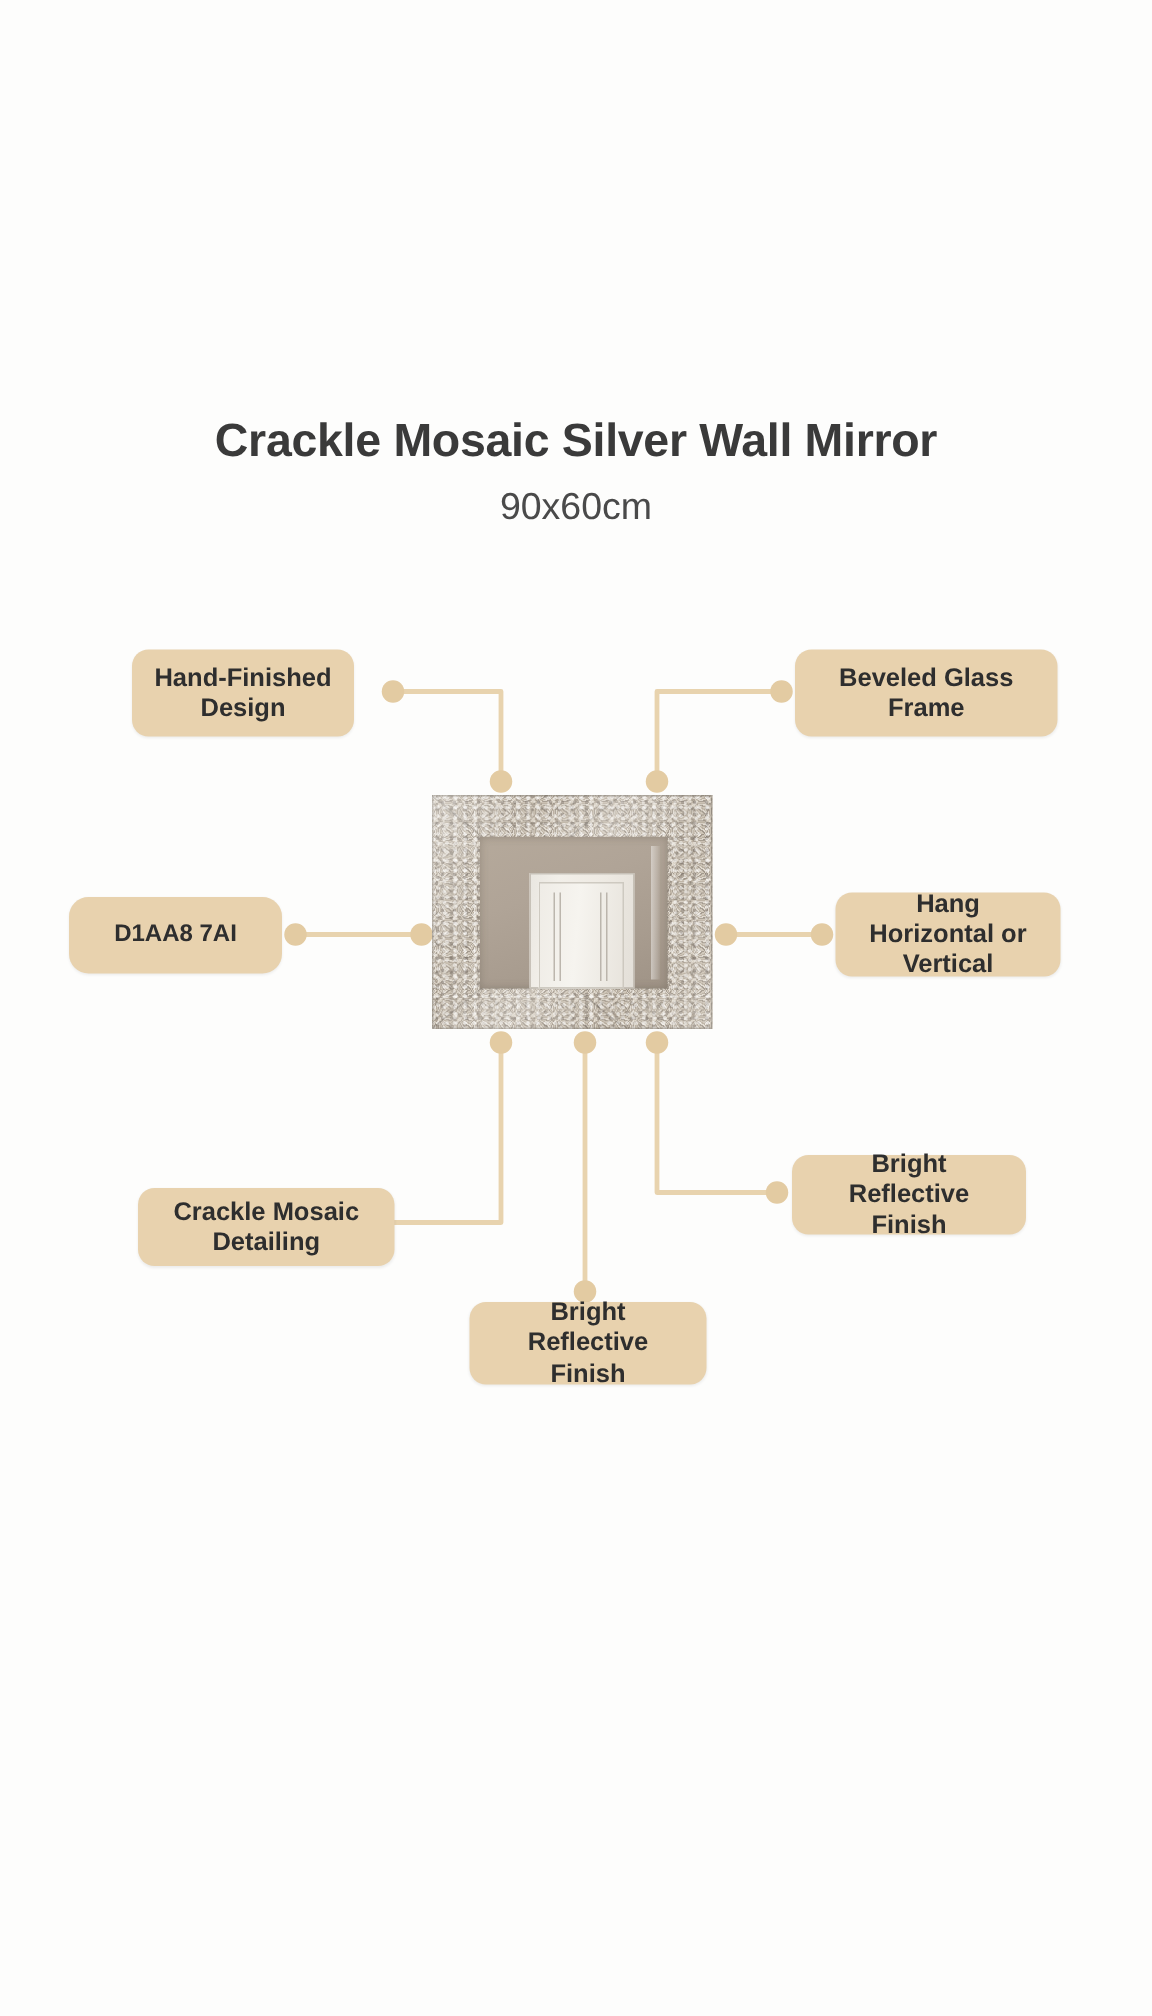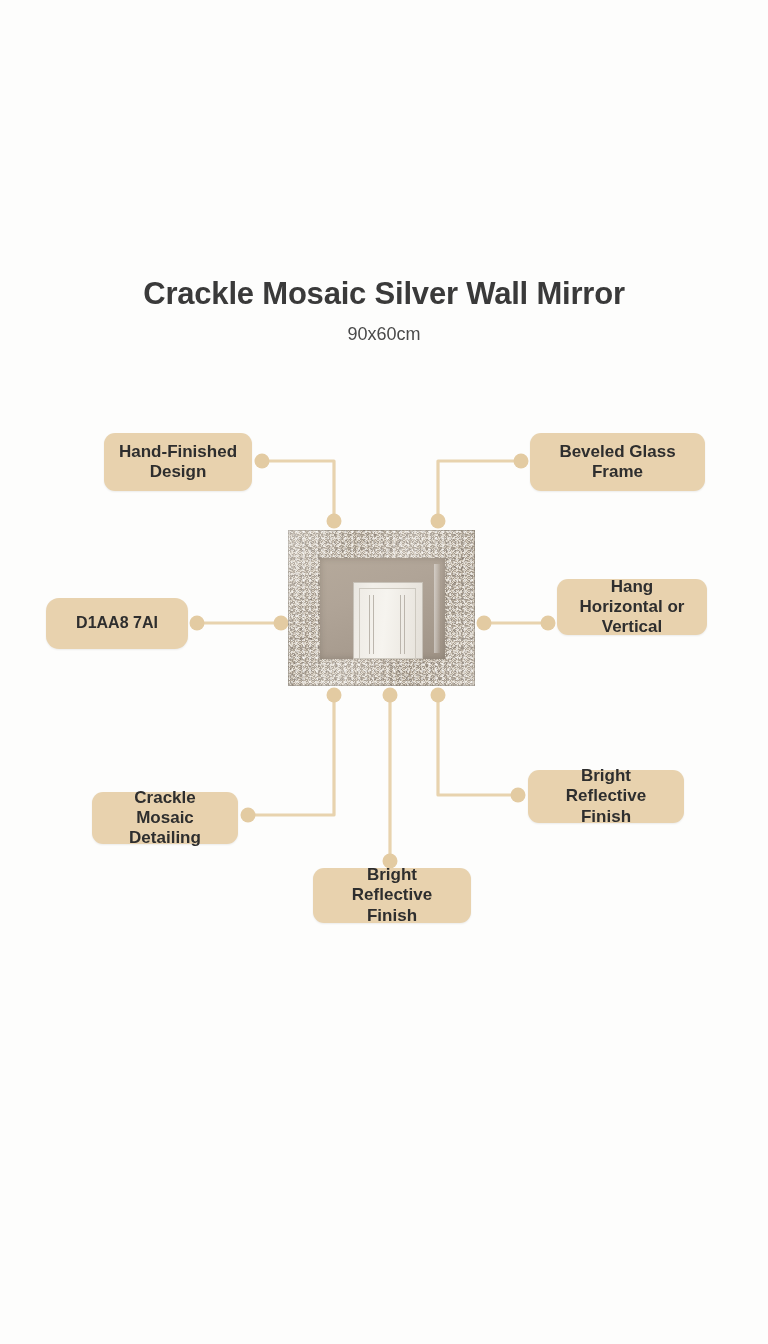--- a/index.html
+++ b/index.html
@@ -36,21 +36,21 @@
     letter-spacing: -0.2px;
     color: #3a3a3a;
     font-family: "Liberation Sans", sans-serif;
   }
   .subtitle {
     position: absolute;
     left: 0;
     top: 324px;
     width: 768px;
     text-align: center;
-    font-size: 18px;
+    font-size: 25px;
     font-weight: 400;
     color: #4a4a4a;
   }
 
   
   #connectors {
     position: absolute;
     left: 0; top: 0;
     width: 768px;
     height: 1344px;
@@ -185,26 +185,26 @@
     box-sizing: border-box;
     padding: 6px 12px;
     font-size: 17px;
   }
   .callout.sku {
     font-size: 16px;
     border-radius: 13px;
   }
 
   
-  #c-hand-finished   { left: 104px; top: 433px; width: 148px; height: 58px; }
+  #c-hand-finished   { left: 88px; top: 433px; width: 148px; height: 58px; }
   #c-beveled-glass   { left: 530px; top: 433px; width: 175px; height: 58px; }
   #c-sku             { left: 46px;  top: 598px; width: 142px; height: 51px; }
-  #c-hang            { left: 557px; top: 579px; width: 150px; height: 56px; }
+  #c-hang            { left: 557px; top: 595px; width: 150px; height: 56px; }
   #c-bright-right    { left: 528px; top: 770px; width: 156px; height: 53px; }
-  #c-crackle         { left: 92px;  top: 792px; width: 146px; height: 52px; }
+  #c-crackle         { left: 92px;  top: 792px; width: 171px; height: 52px; }
   #c-bright-bottom   { left: 313px; top: 868px; width: 158px; height: 55px; }
 </style>
 </head>
 <body>
 
 <div id="stage">
 
   <div class="title">Crackle Mosaic Silver Wall Mirror</div>
 
   <div class="subtitle">90x60cm</div>

